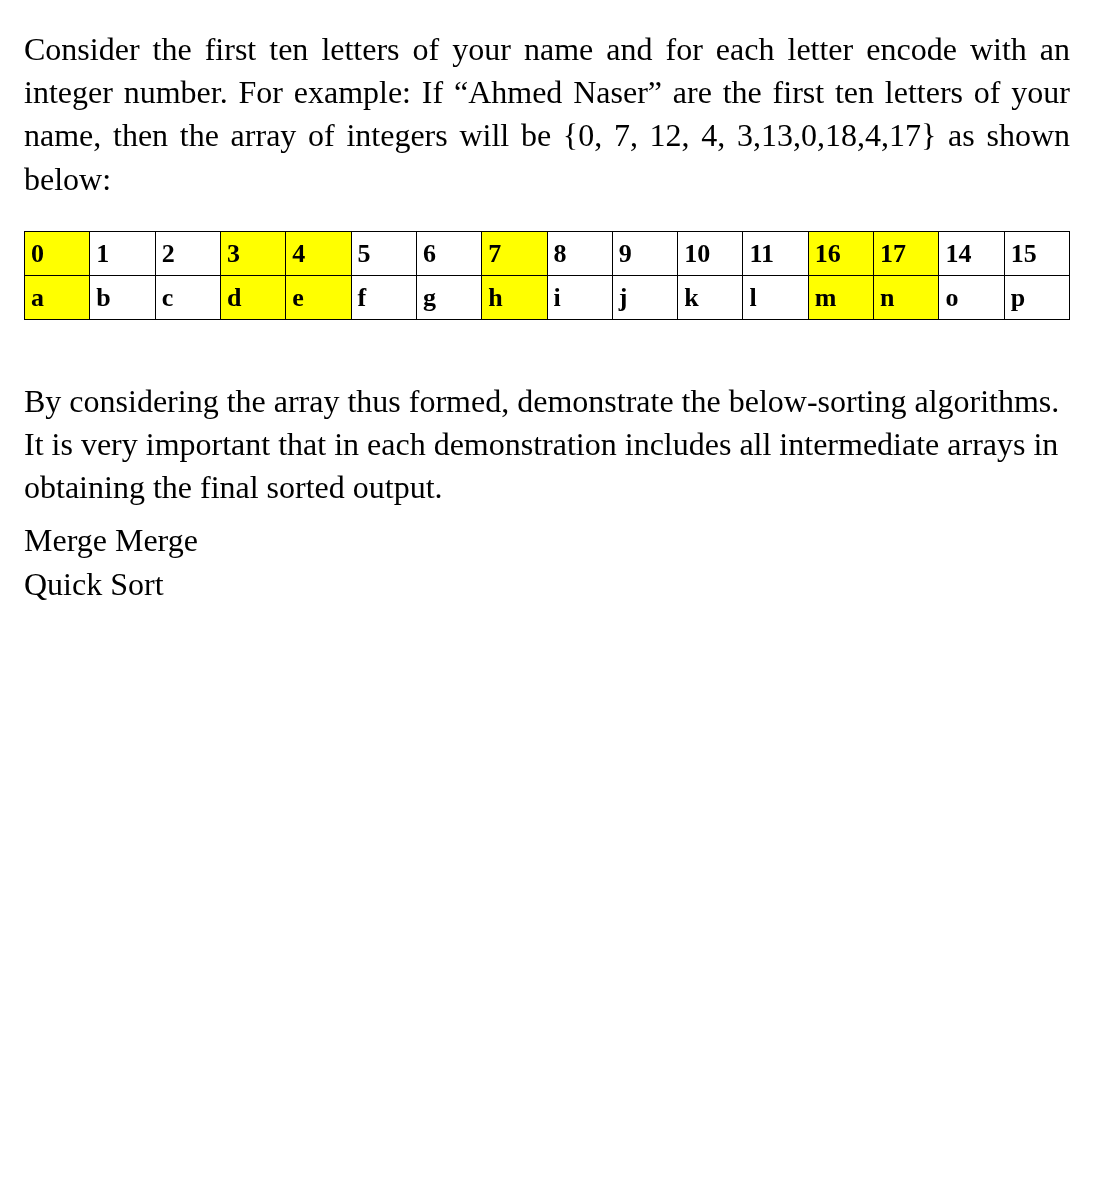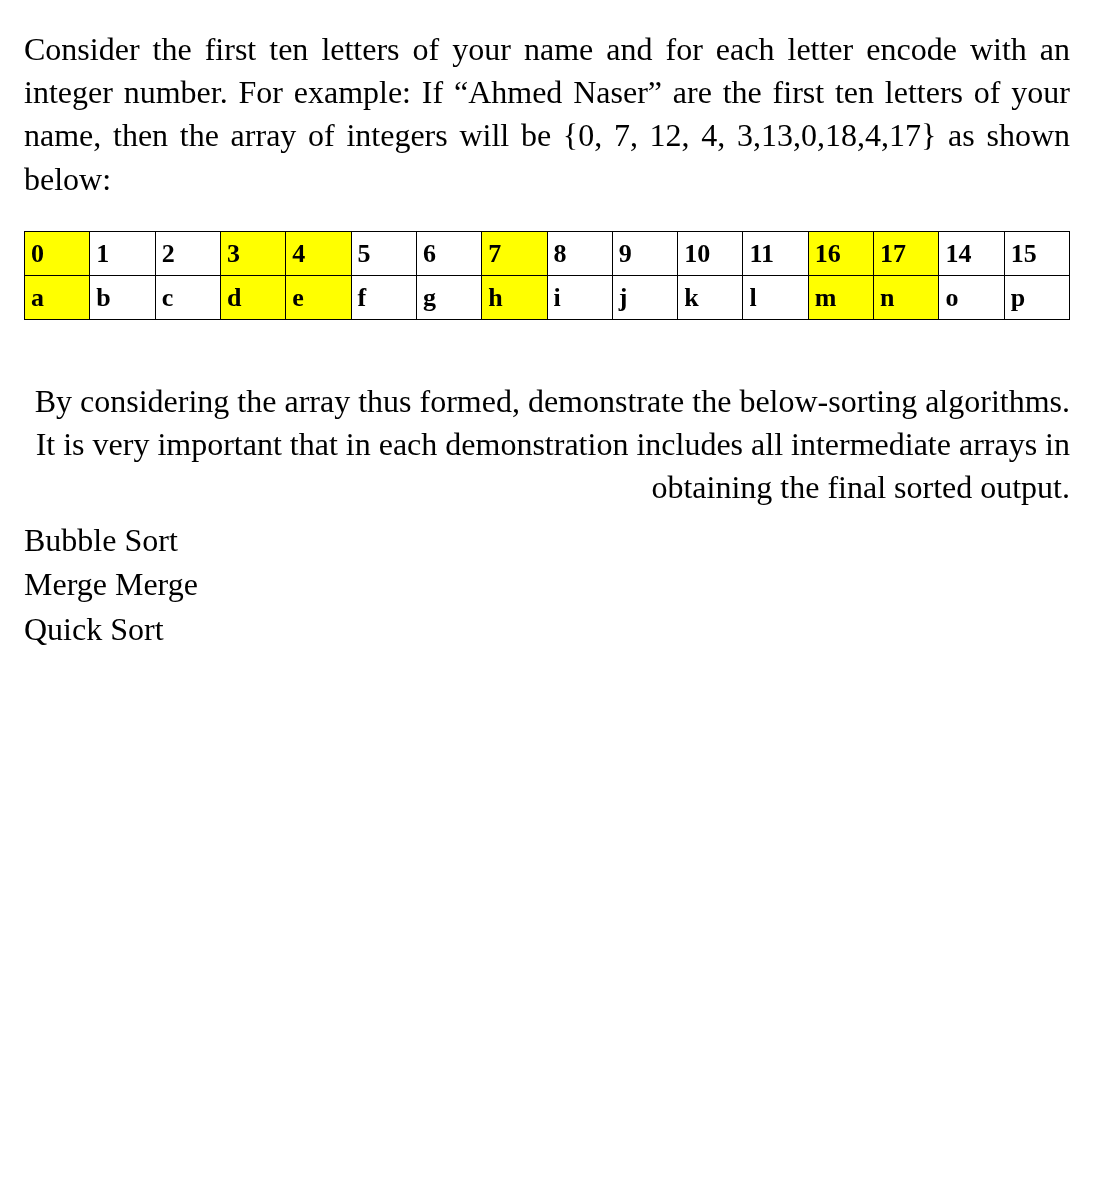--- a/index.html
+++ b/index.html
@@ -13,21 +13,21 @@
       margin: 0;
       padding: 28px 24px;
       width: 1094px;
       line-height: 1.35;
     }
     .paragraph {
       text-align: justify;
       margin-bottom: 30px;
     }
     .paragraph2 {
-      text-align: right;
+      text-align: left;
       margin-top: 60px;
     }
     table.encoding {
       border-collapse: collapse;
       width: 100%;
       table-layout: fixed;
       font-family: "Times New Roman", Times, serif;
     }
     table.encoding td {
       border: 1.5px solid #000;
@@ -90,16 +90,15 @@
         <td class="highlight">n</td>
         <td>o</td>
         <td>p</td>
       </tr>
   </tbody>
 </table>
 
 <div class="paragraph2">By considering the array thus formed, demonstrate the below-sorting algorithms. It is very important that in each demonstration includes all intermediate arrays in obtaining the final sorted output.</div>
 
 <div class="sort-list" id="sortlist">
-    <div>Bubble Sort</div>
     <div>Merge Merge</div>
     <div>Quick Sort</div>
   </div>
 
 </body></html>

